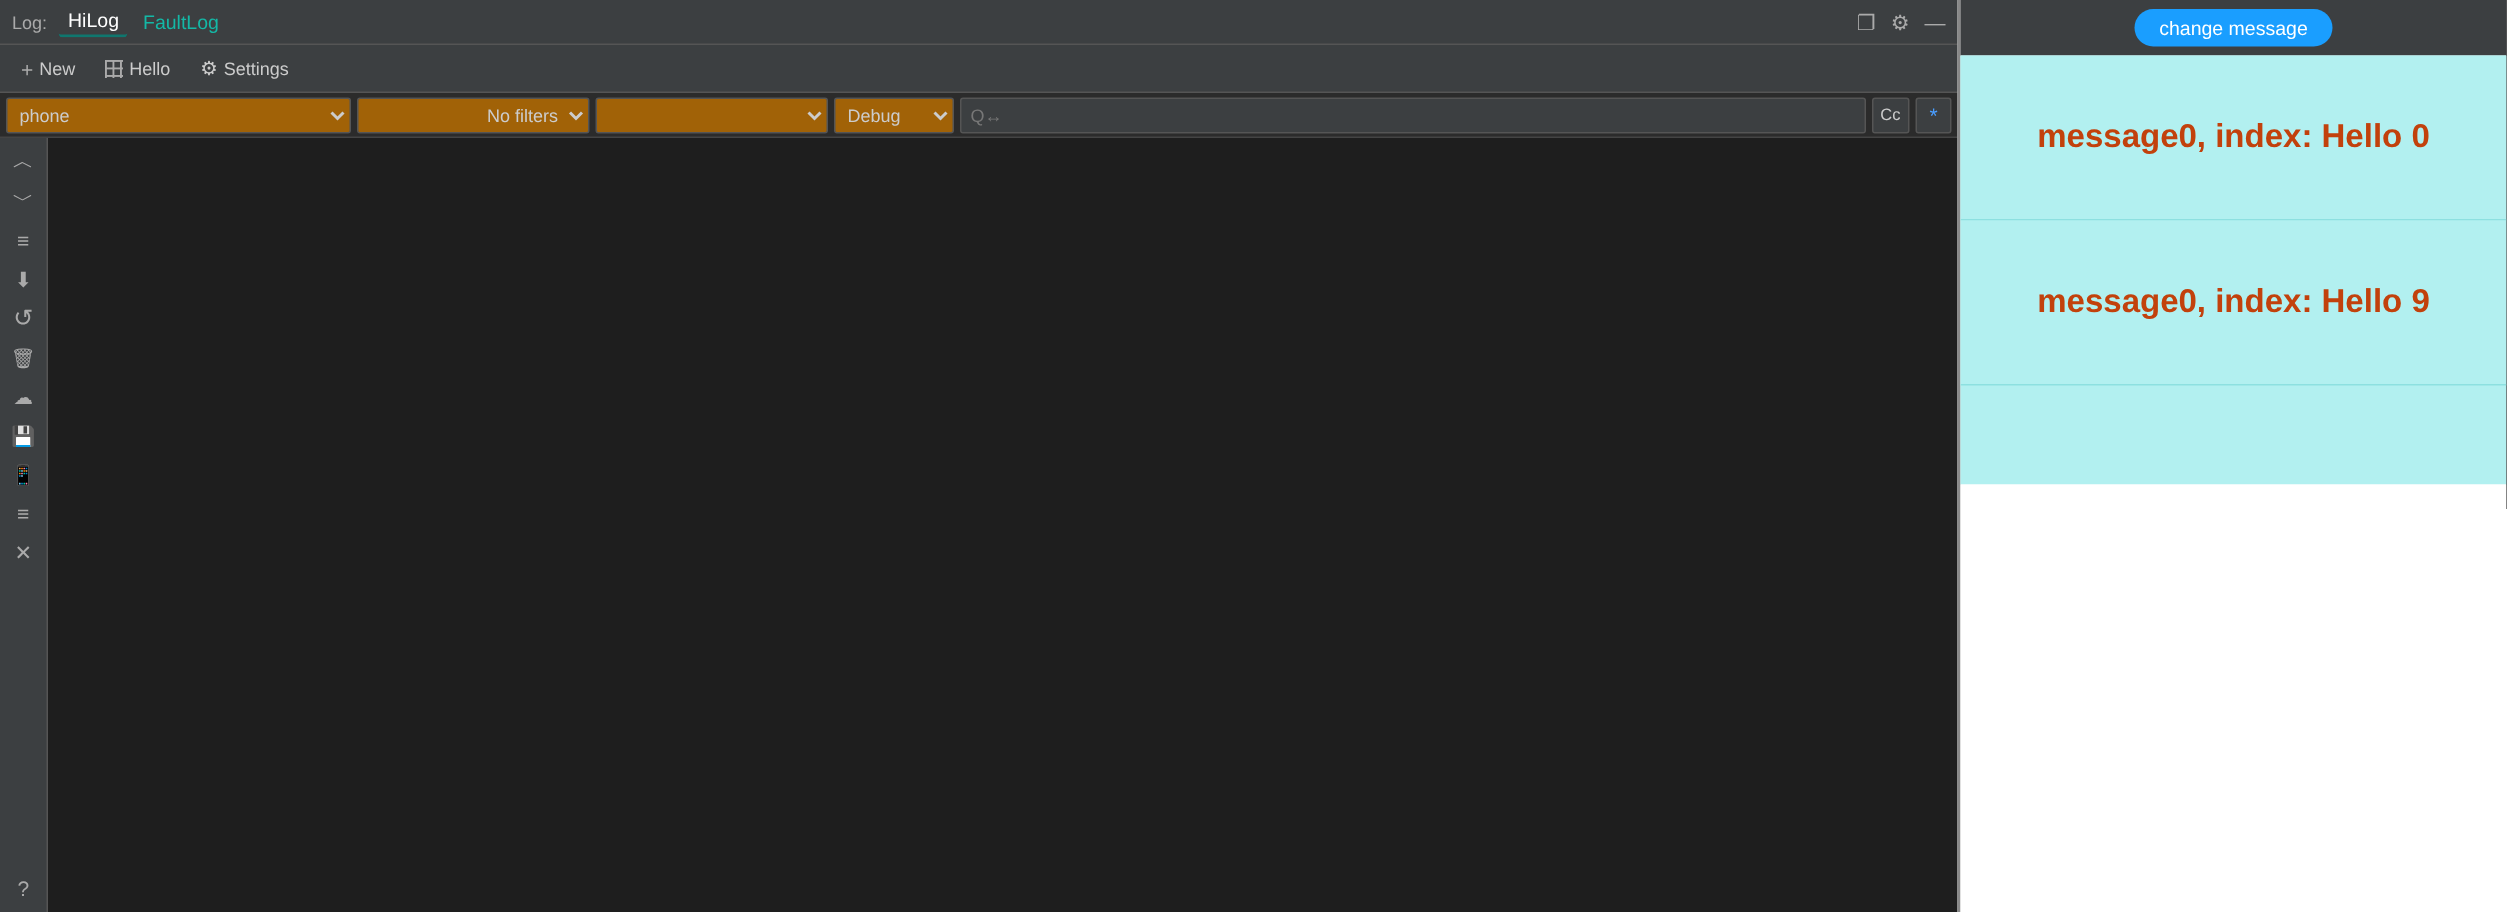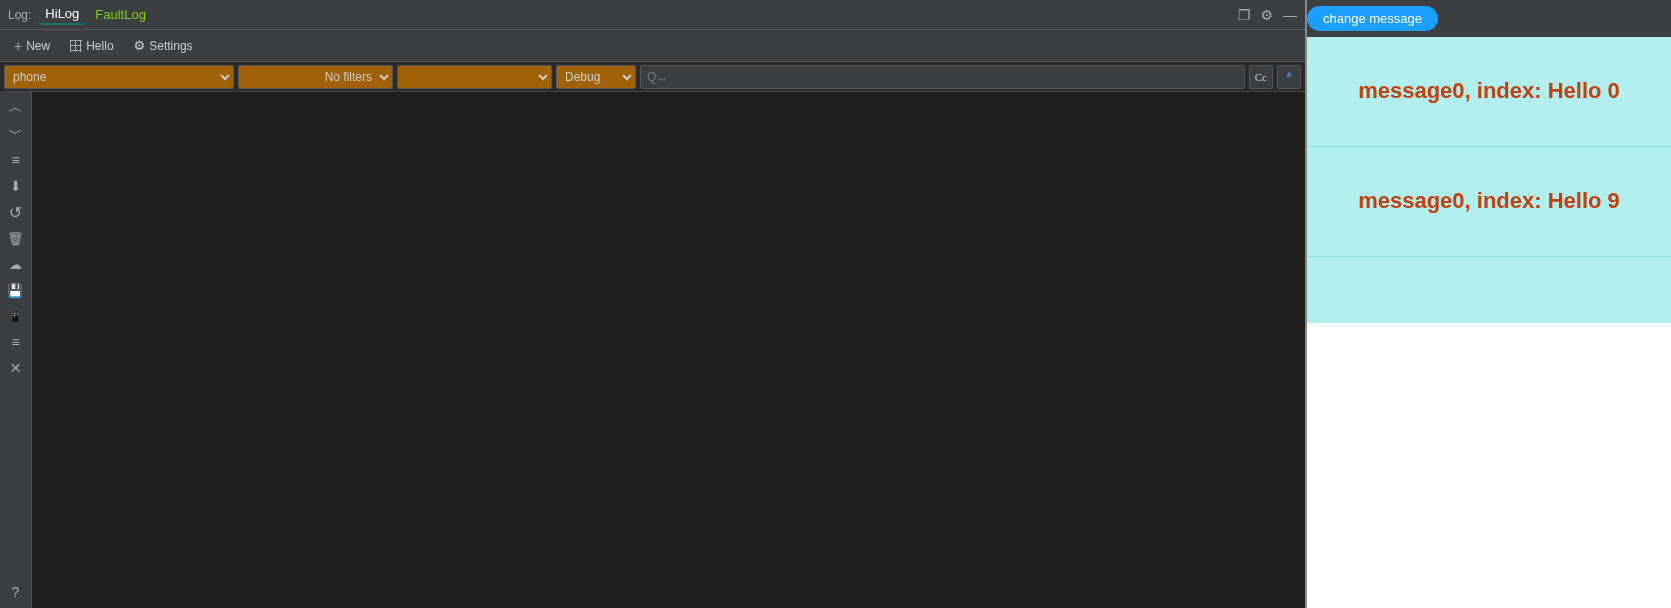--- a/index.html
+++ b/index.html
@@ -31,21 +31,21 @@
       padding: 0 8px;
       gap: 4px;
       border-bottom: 1px solid #555;
     }
     .menu-label {
       color: #aaa;
       font-size: 12px;
       margin-right: 4px;
     }
     .menu-item {
-      color: #84cc16;
+      color: #14b8a6;
       font-size: 13px;
       padding: 2px 6px;
       cursor: pointer;
       border-radius: 3px;
     }
     .menu-item.active {
       color: #fff;
       border-bottom: 2px solid #0f766e;
     }
 
@@ -137,21 +137,20 @@
     .search-input::placeholder { color: #777; }
     .cc-btn {
       background: #3c3f41;
       border: 1px solid #555;
       color: #ccc;
       font-size: 11px;
       height: 24px;
       padding: 0 5px;
       border-radius: 2px;
       cursor: pointer;
-      font-family: Liberation Serif, serif;
     }
     .regex-btn {
       background: #3c3f41;
       border: 1px solid #555;
       color: #4a9eff;
       font-size: 14px;
       height: 24px;
       width: 24px;
       border-radius: 2px;
       cursor: pointer;
@@ -203,21 +202,21 @@
       background: #fff;
       display: flex;
       flex-direction: column;
       flex-shrink: 0;
       position: relative;
       border-left: 2px solid #888;
     }
     .phone-top-bar {
       background: #3c3f41;
       display: flex;
-      justify-content: flex-start;
+      justify-content: center;
       align-items: center;
       padding: 6px 0;
     }
     .change-message-btn {
       background: #1a9eff;
       color: #fff;
       border: none;
       border-radius: 20px;
       padding: 5px 16px;
       font-size: 13px;

